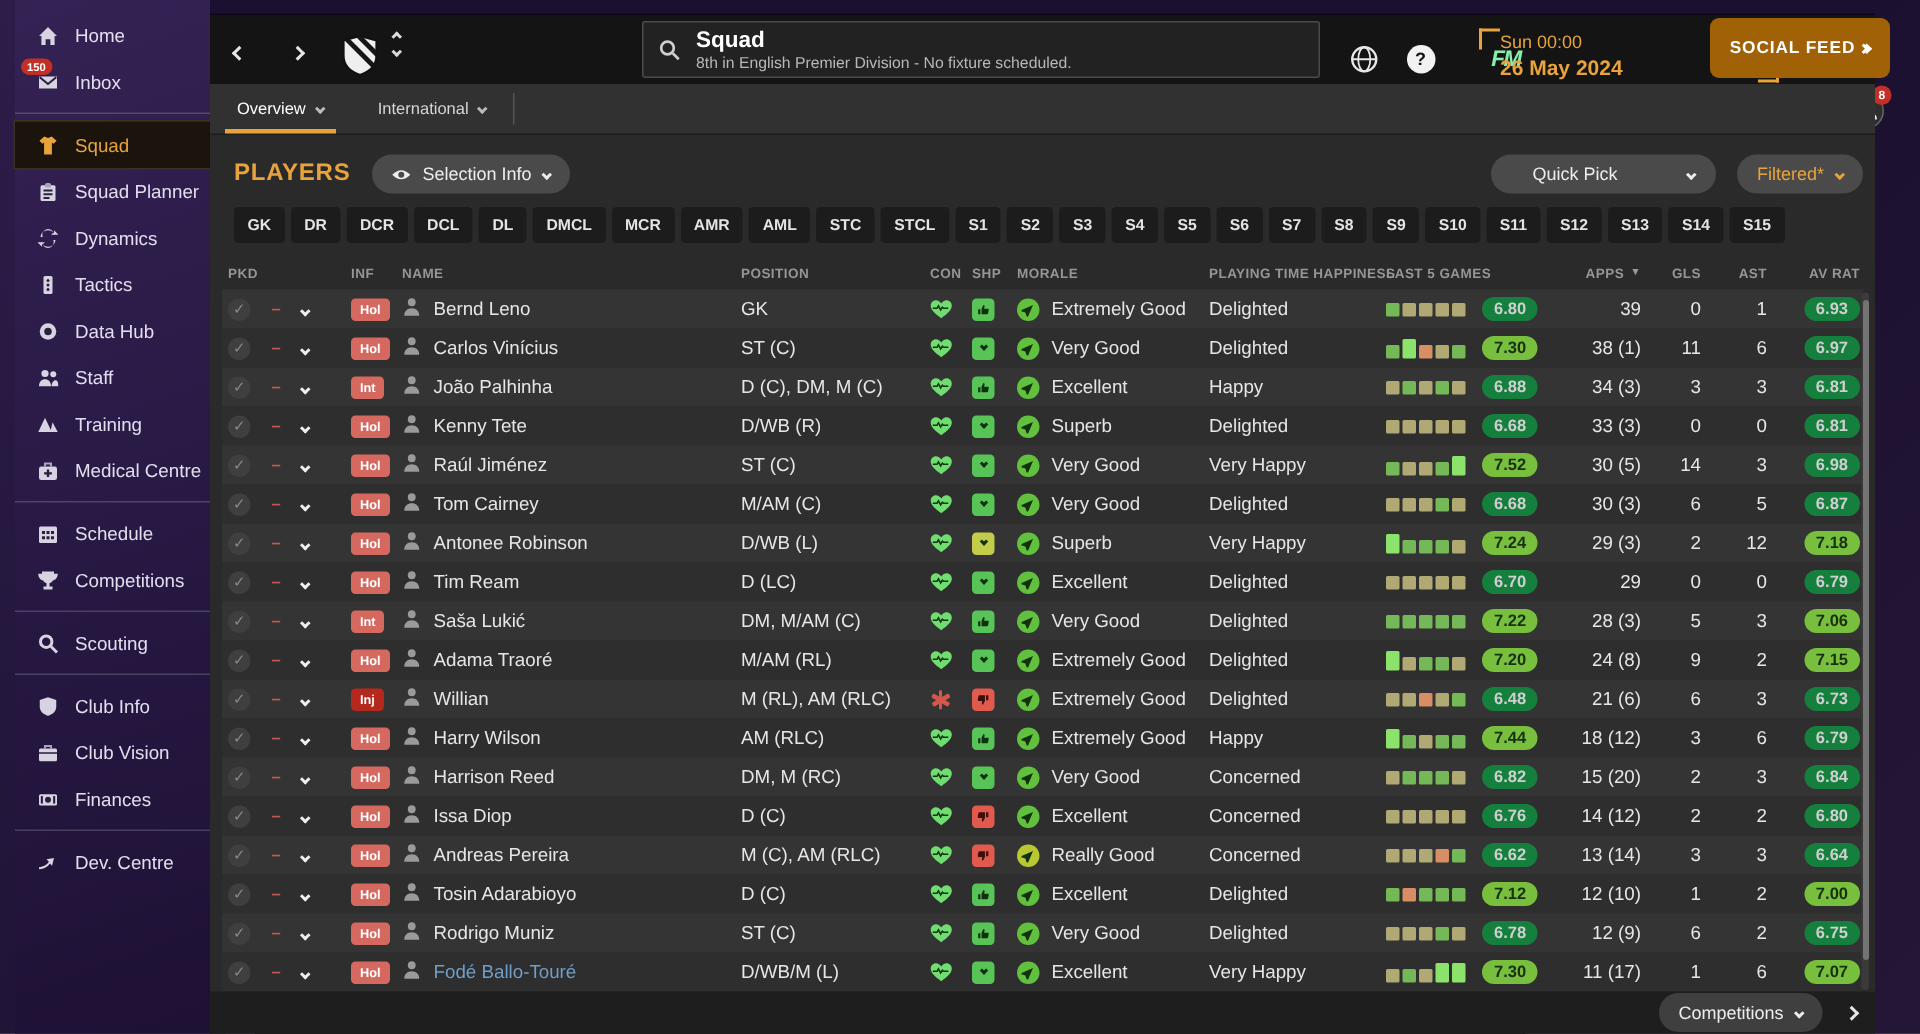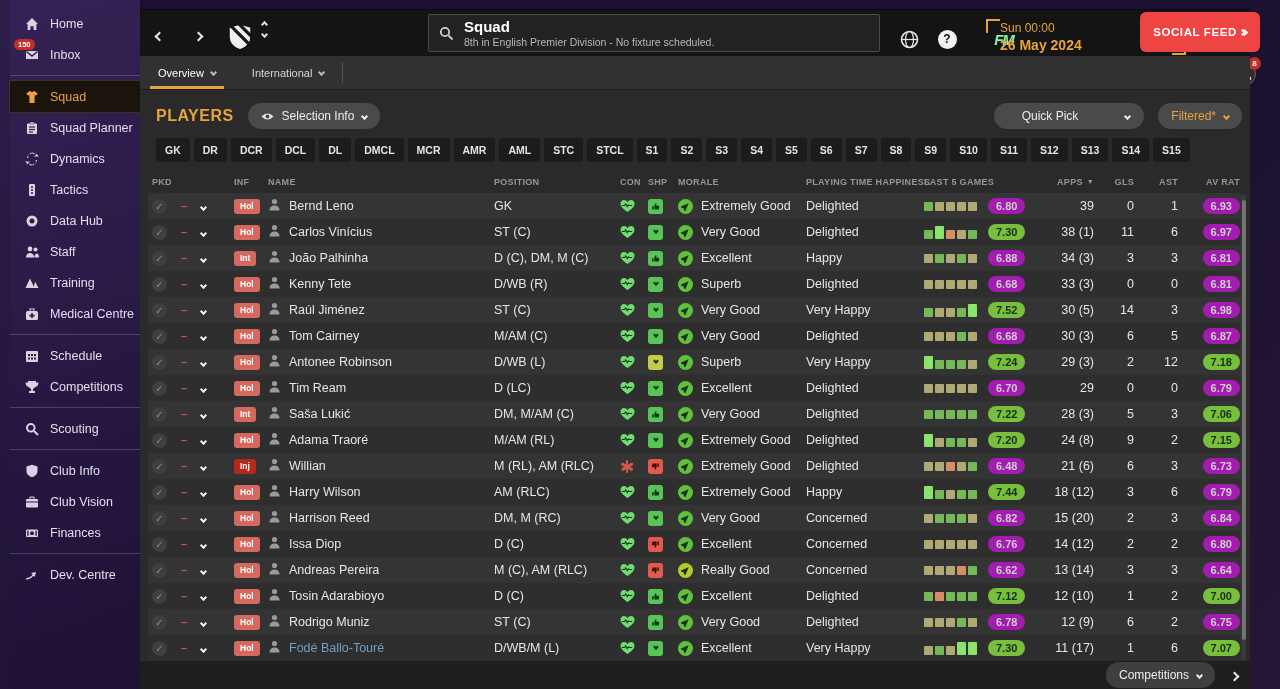--- a/index.html
+++ b/index.html
@@ -37,21 +37,21 @@
   .sq-sub { color:#b8b8b8; font-size:10.5px; }
   .tb-ico { position:absolute; top:18px; width:22px; height:22px; display:flex; align-items:center; justify-content:center; cursor:pointer; }
   .helpcirc { background:#f2f2f2; border-radius:50%; width:19px; height:19px; color:#111;
     font-weight:bold; font-size:12px; display:flex; align-items:center; justify-content:center; }
   .fmlogo { color:#86efac; font-weight:bold; font-size:15px; font-style:italic; letter-spacing:-1px;margin-left:40px; }
   .dateblock { position:absolute; left:846px; top:9px; width:200px; height:36px; padding:2px 0 0 14px; }
   .dateblock::before { content:""; position:absolute; left:0; top:0; width:12px; height:12px; border-left:2px solid #e8a33d; border-top:2px solid #e8a33d; }
   .dateblock::after { content:""; position:absolute; right:0; bottom:0; width:12px; height:12px; border-right:2px solid #e8a33d; border-bottom:2px solid #e8a33d; }
   .daytime { color:#e8a33d; font-size:12px; }
   .dateline { color:#e8a33d; font-size:14px; font-weight:bold; margin-top:2px; }
-  .socialfeed { position:absolute; left:1000px; top:2px; width:120px; height:40px; background:#ef4444;
+  .socialfeed { position:absolute; left:1000px; top:2px; width:120px; height:40px; background:#a16207;
     border-radius:6px; color:#fff; font-weight:bold; font-size:11.5px; letter-spacing:.6px;
     display:flex; align-items:center; justify-content:center; gap:7px; cursor:pointer; }
   .socialfeed .chev { width:5px; height:5px; margin-left:-4px; }
   .avatar { position:absolute; left:1092px; top:62px; width:24px; height:24px; background:#2e2e2e;
     border:1px solid #666; border-radius:50%; display:flex; align-items:center; justify-content:center; cursor:pointer; }
   .avatar svg { width:15px; height:13px; fill:#f0f0f0; }
   .av-badge { position:absolute; right:-6px; top:-6px; background:#c22f27; color:#fff; font-size:8px;
     font-weight:bold; width:13px; height:13px; border-radius:50%; display:flex; align-items:center; justify-content:center; }
   
   .tabrow { position:absolute; left:0; top:56px; width:100%; height:34px; background:#313131;
@@ -118,21 +118,21 @@
   .shp svg { width:9px; height:9px; fill:#10310f; }
   .shp.red svg { fill:#3d0f0a; }
   .shp .chev { width:4px; height:4px; color:#10310f; margin-top:-2px; }
   .morale-c { width:15px; height:15px; border-radius:50%; display:flex; align-items:center; justify-content:center; }
   .morale-c.green { background:#61c13e; } .morale-c.yellow { background:#b9c832; }
   .morale-c svg { width:9px; height:9px; fill:#14310e; }
   .l5sq { display:flex; align-items:flex-end; gap:2px; width:58px; }
   .sq { width:9px; height:9px; border-radius:1px; }
   .sq.g { background:#74b857; } .sq.k { background:#b0a974; } .sq.o { background:#d88e64; }
   .sq.b { background:#8be36b; height:13px; }
-  .pill { border-radius:9px; font-size:11px; font-weight:bold; padding:2px 8px; background:#a21caf; color:#cfcfcf; }
+  .pill { border-radius:9px; font-size:11px; font-weight:bold; padding:2px 8px; background:#15803d; color:#cfcfcf; }
   .pill.good { background:#78bf3e; color:#17300f; }
   .sort { color:#9a9a9a; font-size:7px; margin-left:4px; }
   
   .vscroll { position:absolute; right:4px; top:195px; width:5px; height:465px; background:#3a3a3a; border-radius:3px; }
   .vthumb { position:absolute; left:0.5px; top:5px; width:4px; height:440px; background:#737373; border-radius:3px; }
   .footer { position:absolute; left:0; bottom:0; width:100%; height:28px; background:#1e1e1e;
     display:flex; align-items:center; justify-content:flex-end; gap:16px; padding-right:12px; }
   .footchev { color:#e6e6e6; cursor:pointer; }
 </style>
 </head>

